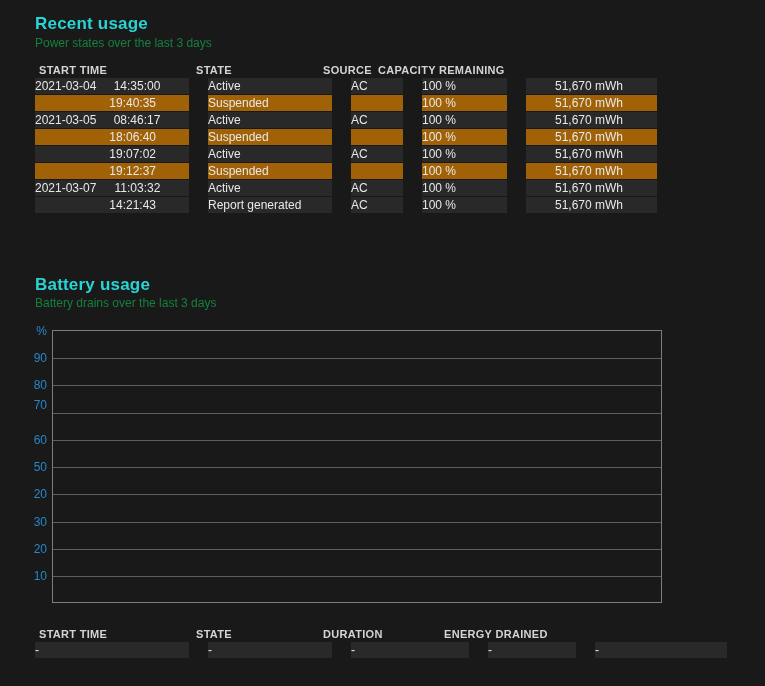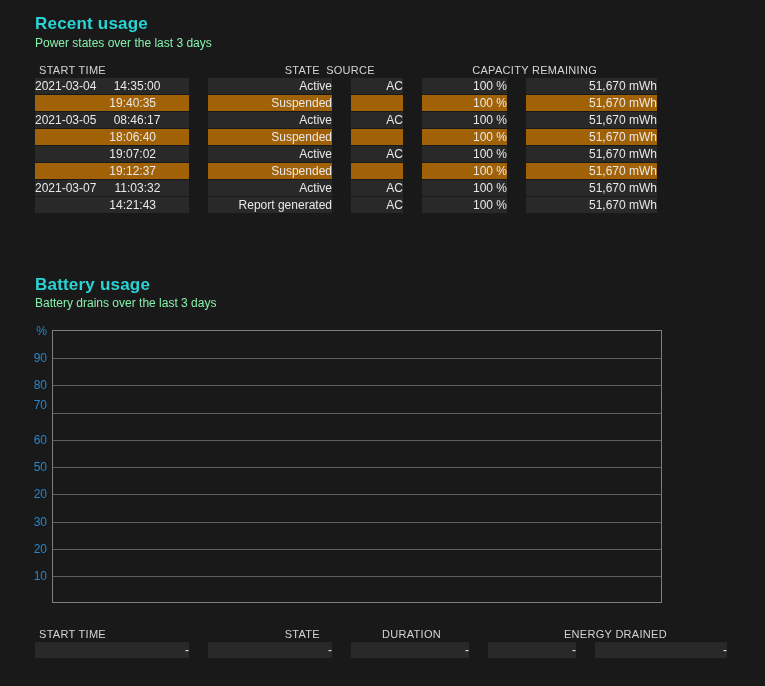--- a/index.html
+++ b/index.html
@@ -5,44 +5,44 @@
   html,body{margin:0;padding:0;background:#191919;}
   .page{
     position:relative;width:765px;height:686px;background:#191919;
     font-family:"Liberation Sans",sans-serif;color:#e8e8e8;overflow:hidden;
   }
   .section-title{
     position:absolute;left:35px;margin:0;font-size:17px;font-weight:bold;
     color:#29d4d4;letter-spacing:0.2px;
   }
   .section-sub{
-    position:absolute;left:35px;margin:0;font-size:12px;color:#86efac;
+    position:absolute;left:35px;margin:0;font-size:12px;color:#15803d;
   }
   
   .tbl{position:absolute;left:35px;}
   .thead{display:flex;gap:3px;height:15px;align-items:flex-end;margin-bottom:1px;}
   .th{
-    font-size:11px;font-weight:normal;color:#d4d4d4;letter-spacing:0.3px;
+    font-size:11px;font-weight:bold;color:#d4d4d4;letter-spacing:0.3px;
     line-height:13px;white-space:nowrap;
   }
   .tr{display:flex;gap:19px;height:16px;margin-bottom:1px;}
   .td{
     background:#292929;font-size:12px;line-height:16px;white-space:nowrap;
     box-sizing:border-box;
   }
   .tr.suspended .td{background:#a16207;}
-  .center{text-align:right;}
+  .center{text-align:left;}
   .left{text-align:left;padding-left:4px;}
   
   .r-c1{width:154px;} .r-c2{width:124px;} .r-c3{width:52px;}
   .r-c4{width:85px;}  .r-c5{width:131px;} .r-c45{width:219px;}
   .start-cell{text-align:right;padding-right:33px;}
   .date{margin-right:8px;}
   .time{display:inline-block;min-width:56px;text-align:right;}
-  .cap-cell{text-align:right;}
+  .cap-cell{text-align:right;padding-right:34px;}
   
   .b-c1{width:154px;} .b-c2{width:124px;} .b-c3{width:118px;}
   .b-c4{width:88px;}  .b-c5{width:132px;} .b-c45{width:223px;}
   
   .chart{
     position:absolute;left:52px;top:330px;width:610px;height:273px;
     border:1px solid #7d7d7d;box-sizing:border-box;background:#191919;
   }
   .gridline{position:absolute;left:0;width:100%;height:1px;background:#5f5f5f;}
   .ytick{

